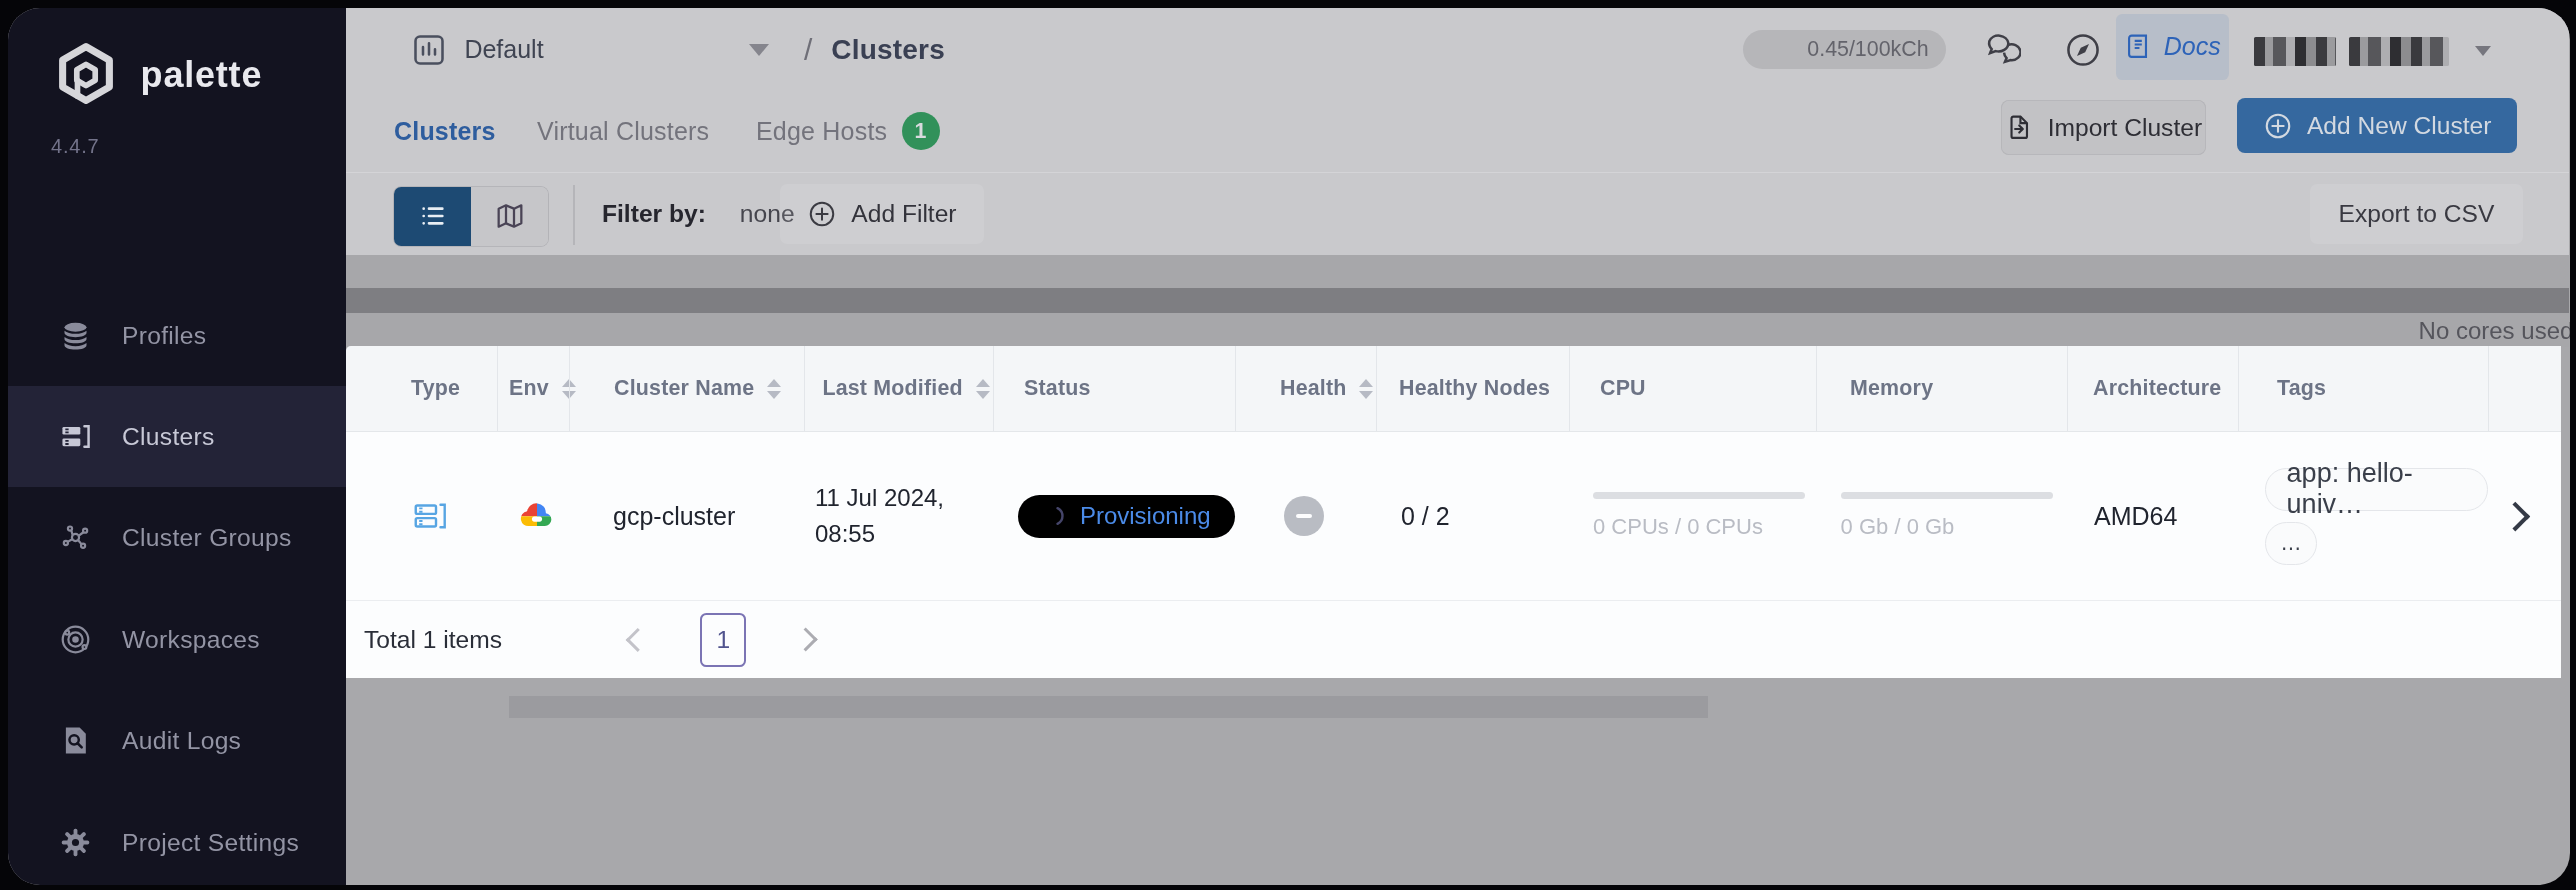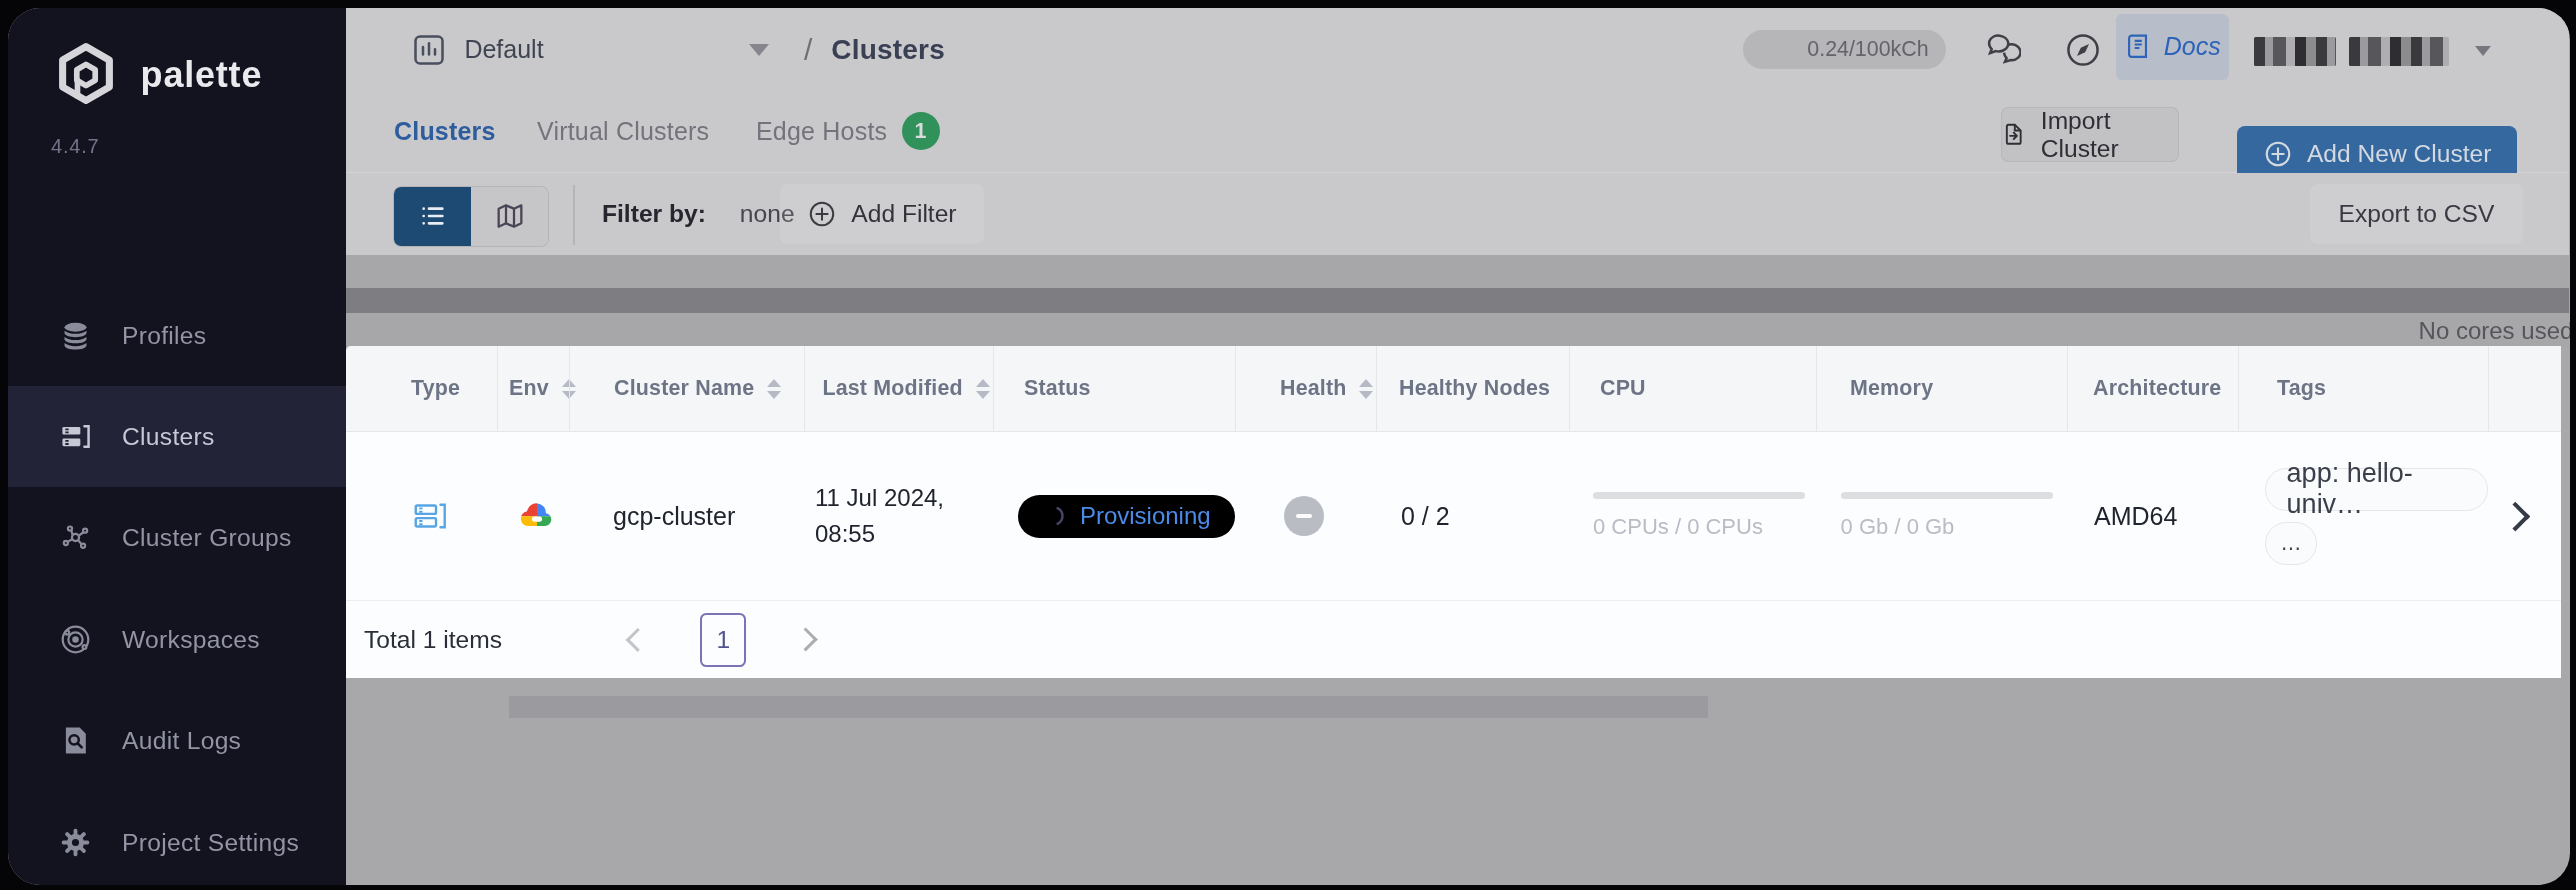--- a/index.html
+++ b/index.html
@@ -49,24 +49,24 @@
 
   
   .tabbar { position:absolute; left:0; top:83px; width:100%; height:82px; background:#c9c9cc; border-bottom:1.6px solid #d4d4d7; }
   .tab { position:absolute; top:0; height:80px; display:flex; align-items:center; gap:14.3px; cursor:pointer;
          font-size:25px; color:#73737c; font-weight:500; letter-spacing:0.2px; }
   .tab.active { color:#2e5d9e; font-weight:700; }
   .tab-underline { position:absolute; left:48px; top:151px; width:95px; height:7.1px; background:#2b65ae; border-radius:1.6px; }
   .tab-badge { width:38px; height:38px; border-radius:50%; background:#31915a; color:#d9dade; font-size:21.4px;
                display:flex; align-items:center; justify-content:center; font-weight:600; }
   .btn { display:flex; align-items:center; justify-content:center; gap:14.3px; cursor:pointer; border-radius:8px; }
-  .btn-import { position:absolute; left:1655px; top:16px; width:178px; height:55px; background:#c2c2c5;
+  .btn-import { position:absolute; left:1655px; top:9px; width:205px; height:55px; background:#c2c2c5;
                 color:#2e2e35; font-size:24.6px; box-shadow:0 0 0 0.8px #b4b4b8 inset; }
   .btn-add { position:absolute; left:1891px; top:7.1px; width:280px; height:55px; background:#35689f;
-             color:#d3d9e1; font-size:24.6px; font-weight:500;margin-top:28px; }
+             color:#d3d9e1; font-size:24.6px; font-weight:500; }
 
   
   .filterbar { position:absolute; left:0; top:165px; width:100%; height:82px; background:#c9c9cc; }
   .view-toggle { position:absolute; left:48px; top:13.5px; width:154px; height:59px; display:flex;
                  border-radius:7.1px; overflow:hidden; box-shadow:0 0 0 0.8px #aeaeb2; }
   .vt-btn { width:77px; height:59px; display:flex; align-items:center; justify-content:center; cursor:pointer; }
   .vt-list { background:#1d4a73; }
   .vt-map { background:#c6c6c9; }
   .v-divider { position:absolute; left:227px; top:12px; width:1.6px; height:60px; background:#b5b5b9; }
   .filter-text { position:absolute; left:256px; top:0; height:82px; display:flex; align-items:center; gap:11px; }
@@ -216,21 +216,21 @@
           <path d="M8 15 V10 M12 15 V7.5 M16 15 v-3.5" stroke-linecap="round"></path>
         </svg>
         <span class="proj-label">Default</span>
       </div>
       <div class="chev chev-down proj-chev"></div>
       <div class="crumb">
         <span class="crumb-sep">/</span>
         <span class="crumb-cur">Clusters</span>
       </div>
 
-      <div class="usage-pill">0.24/100kCh</div>
+      <div class="usage-pill">0.45/100kCh</div>
 
       <svg class="top-ico" style="left:1637px" viewBox="0 0 24 24" fill="none" stroke="#3f3f47" stroke-width="1.6">
         <path d="M4 5.5 a6.2 5.4 0 0 1 12 1.2 a6.2 5.4 0 0 1 -8 5 L4.5 13 l1-2.6 A5.4 5.4 0 0 1 4 5.5 Z" transform="translate(0,1)"></path>
         <path d="M15.5 9 a5.6 5 0 1 1 2 9.4 l-3.6 1.1 1-2.4 a5 5 0 0 1 -1.6 -3.4"></path>
       </svg>
 
       <svg class="top-ico" style="left:1718px" viewBox="0 0 24 24" fill="none" stroke="#3f3f47" stroke-width="1.6">
         <circle cx="12" cy="12" r="9.2"></circle>
         <path d="M15.8 8.2 L13.4 13.4 L8.2 15.8 L10.6 10.6 Z" fill="#3f3f47" stroke="none"></path>
       </svg>

